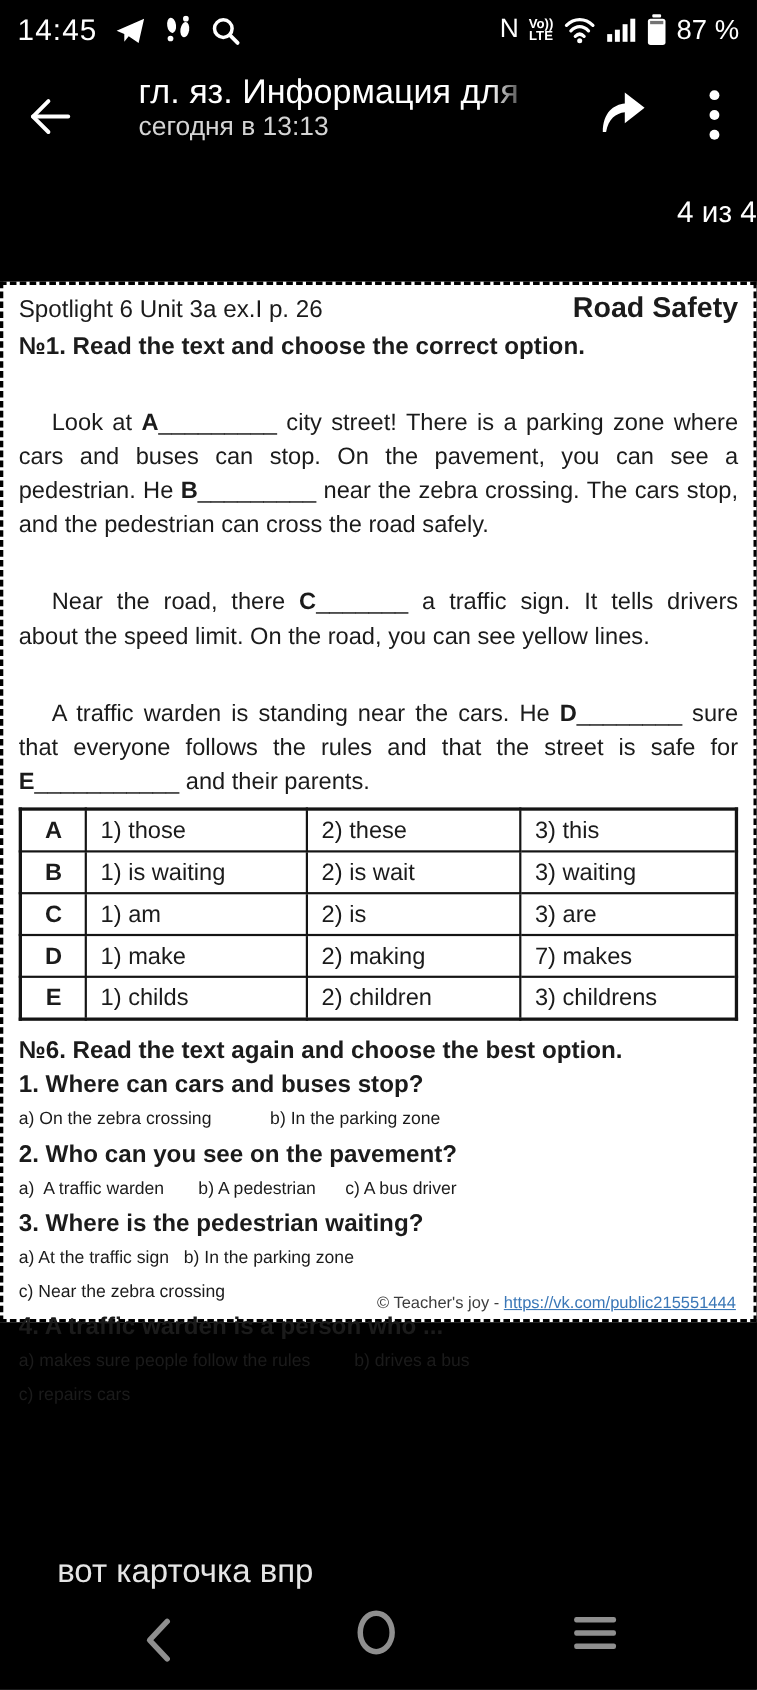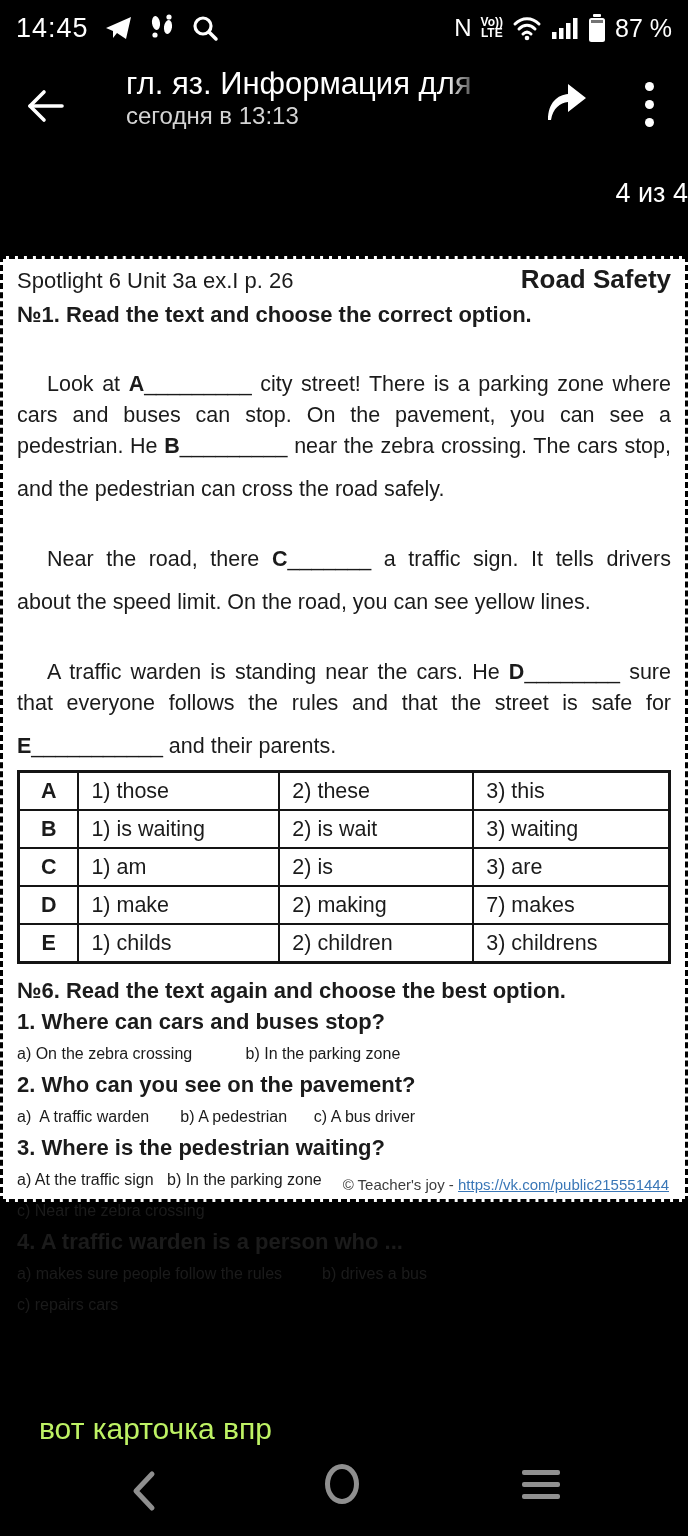--- a/index.html
+++ b/index.html
@@ -1,21 +1,21 @@
 <!DOCTYPE html>
 <html><head>
 <meta charset="utf-8">
 <style>
   html,body{margin:0;padding:0;background:#000;}
   .screen{position:relative;width:688px;height:1536px;background:#000;overflow:hidden;
           font-family:"Liberation Sans",sans-serif;}
 
   
   .status-bar{position:absolute;top:0;left:0;width:100%;height:56px;display:flex;
-              align-items:center;padding:12px 16px;box-sizing:border-box;color:#fff;}
+              align-items:flex-start;padding:12px 16px;box-sizing:border-box;color:#fff;}
   .sb-left{display:flex;align-items:center;gap:16px;}
   .sb-time{font-size:27px;letter-spacing:1px;}
   .sb-right{margin-left:auto;display:flex;align-items:center;gap:9px;}
   .sb-pct{font-size:25px;}
   .volte{display:flex;flex-direction:column;line-height:11px;font-size:12px;font-weight:700;text-align:center;}
   .nfc{font-size:24px;font-weight:500;}
   .sb-icon{display:inline-flex;}
 
   
   .app-header{position:absolute;top:62px;left:0;width:100%;height:92px;}
@@ -36,36 +36,36 @@
   
   .sheet{position:absolute;top:256px;left:0;width:688px;height:946px;background:#ffffff;
          border:3px dashed #000;box-sizing:border-box;padding:5px 14px 0 14px;color:#1b1b1b;}
   .ws-header{display:flex;justify-content:space-between;align-items:flex-start;height:36px;}
   .ws-header-left{font-size:22px;padding-top:4px;}
   .ws-header-right{font-size:26px;font-weight:700;}
   .ws-task-title{font-weight:700;font-size:22px;line-height:30px;}
   .ws-paragraphs{margin-top:2px;}
   .ws-line{font-size:21.5px;line-height:31px;text-align:justify;text-align-last:justify;}
   .ws-line.first{text-indent:30px;margin-top:39px;}
-  .ws-line.last{text-align-last:left;margin-top:12px;}
+  .ws-line.last{text-align-last:left;}
   .ws-line .bold{font-weight:700;}
   .ws-table{border-collapse:collapse;margin:8px auto 0 auto;width:654px;border:3px solid #141414;}
   .ws-table td{border:2px solid #141414;font-size:21.5px;padding:3px 12px;height:30px;}
   .ws-table td.letter{width:56px;text-align:center;font-weight:700;padding:3px 4px;}
   .ws-table td.o1{width:196px;}
   .ws-table td.o2{width:186px;}
   .ws-table td.o3{width:186px;}
   .ws-task2{margin-top:12px;}
   .q-title{font-weight:700;font-size:22px;line-height:32px;}
   .q-opts{font-size:16px;line-height:31px;white-space:pre-wrap;}
   .ws-credit{position:absolute;right:16px;bottom:6px;font-size:15px;color:#3c3c3c;}
   .ws-credit .link{color:#3a77b7;text-decoration:underline;}
 
   
-  .caption{position:absolute;left:39px;top:1412px;color:#bef264;font-size:30px;text-align:center;}
+  .caption{position:absolute;left:52px;top:1412px;color:#e5e5e5;font-size:30px;text-align:center;}
   .nav-bar{position:absolute;left:0;bottom:0;width:100%;height:86px;}
   .nav-back{position:absolute;left:128px;top:18px;}
   .nav-home{position:absolute;left:325px;top:14px;width:34px;height:40px;
             border:5px solid #8f8f8f;border-radius:50%;box-sizing:border-box;}
   .nav-recents{position:absolute;right:128px;top:20px;display:flex;flex-direction:column;gap:7px;}
   .nav-recents i{width:38px;height:5px;background:#8f8f8f;border-radius:2px;}
 </style>
 </head>
 <body>
 

